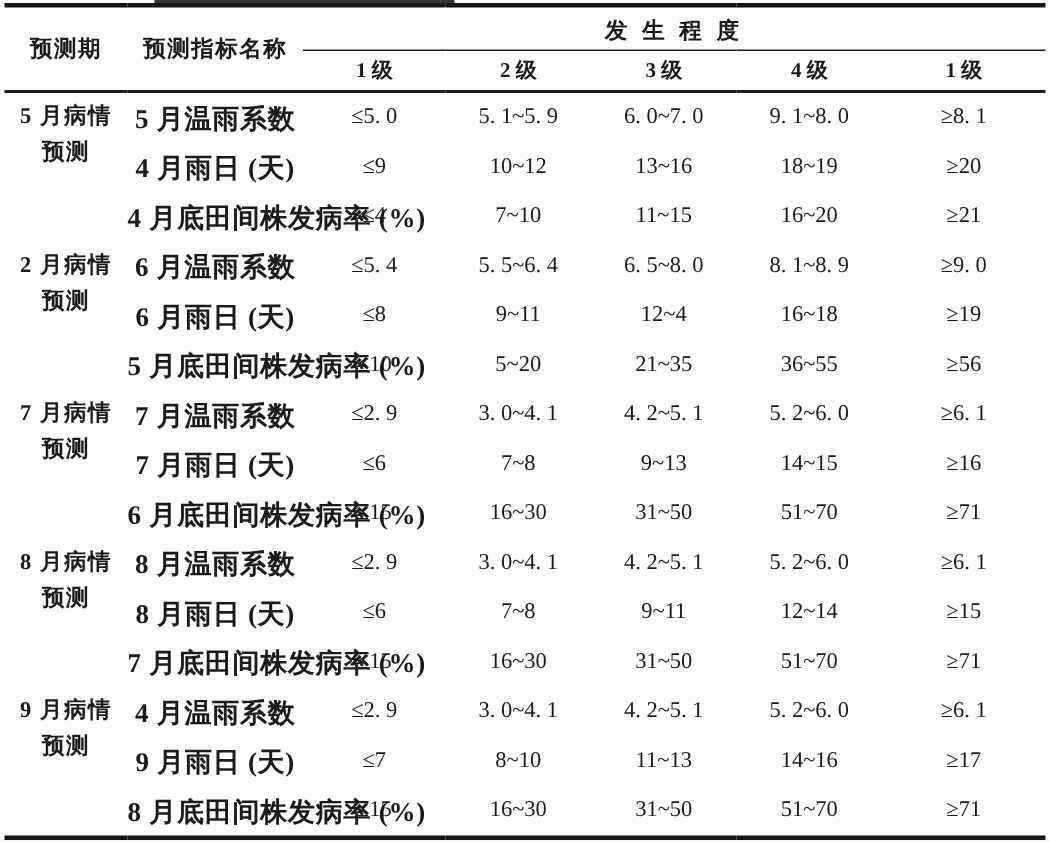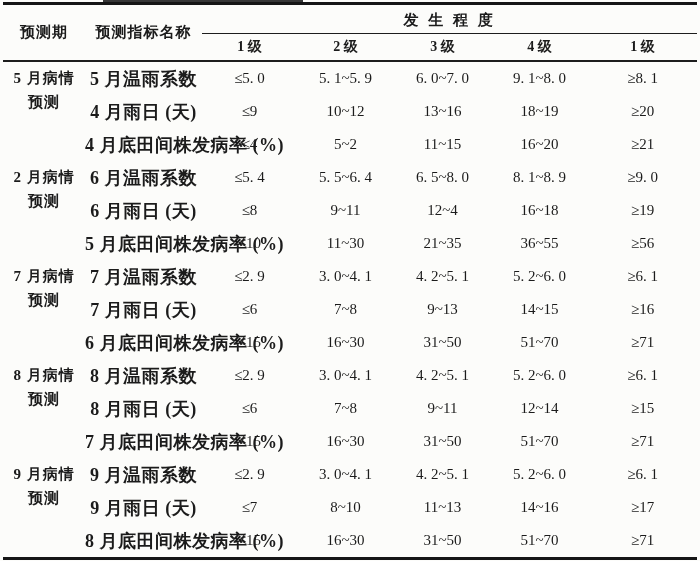--- a/index.html
+++ b/index.html
@@ -140,21 +140,21 @@
         <td class="t-name">4 月雨日 (天)</td>
         <td class="t-val">≤9</td>
         <td class="t-val">10~12</td>
         <td class="t-val">13~16</td>
         <td class="t-val">18~19</td>
         <td class="t-val">≥20</td>
       </tr>
       <tr>
         <td class="t-name">4 月底田间株发病率 (%)</td>
         <td class="t-val">≤4</td>
-        <td class="t-val">5~2</td>
+        <td class="t-val">7~10</td>
         <td class="t-val">11~15</td>
         <td class="t-val">16~20</td>
         <td class="t-val">≥21</td>
       </tr>
 
       <tr>
         <td rowspan="3" class="t-period">
           <span>2 月病情</span>
           <span class="line2">预测</span>
         </td>
@@ -169,21 +169,21 @@
         <td class="t-name">6 月雨日 (天)</td>
         <td class="t-val">≤8</td>
         <td class="t-val">9~11</td>
         <td class="t-val">12~4</td>
         <td class="t-val">16~18</td>
         <td class="t-val">≥19</td>
       </tr>
       <tr>
         <td class="t-name">5 月底田间株发病率 (%)</td>
         <td class="t-val">≤10</td>
-        <td class="t-val">11~30</td>
+        <td class="t-val">5~20</td>
         <td class="t-val">21~35</td>
         <td class="t-val">36~55</td>
         <td class="t-val">≥56</td>
       </tr>
 
       <tr>
         <td rowspan="3" class="t-period">
           <span>7 月病情</span>
           <span class="line2">预测</span>
         </td>
@@ -238,21 +238,21 @@
         <td class="t-val">31~50</td>
         <td class="t-val">51~70</td>
         <td class="t-val">≥71</td>
       </tr>
 
       <tr>
         <td rowspan="3" class="t-period">
           <span>9 月病情</span>
           <span class="line2">预测</span>
         </td>
-        <td class="t-name">9 月温雨系数</td>
+        <td class="t-name">4 月温雨系数</td>
         <td class="t-val">≤2. 9</td>
         <td class="t-val">3. 0~4. 1</td>
         <td class="t-val">4. 2~5. 1</td>
         <td class="t-val">5. 2~6. 0</td>
         <td class="t-val">≥6. 1</td>
       </tr>
       <tr>
         <td class="t-name">9 月雨日 (天)</td>
         <td class="t-val">≤7</td>
         <td class="t-val">8~10</td>

